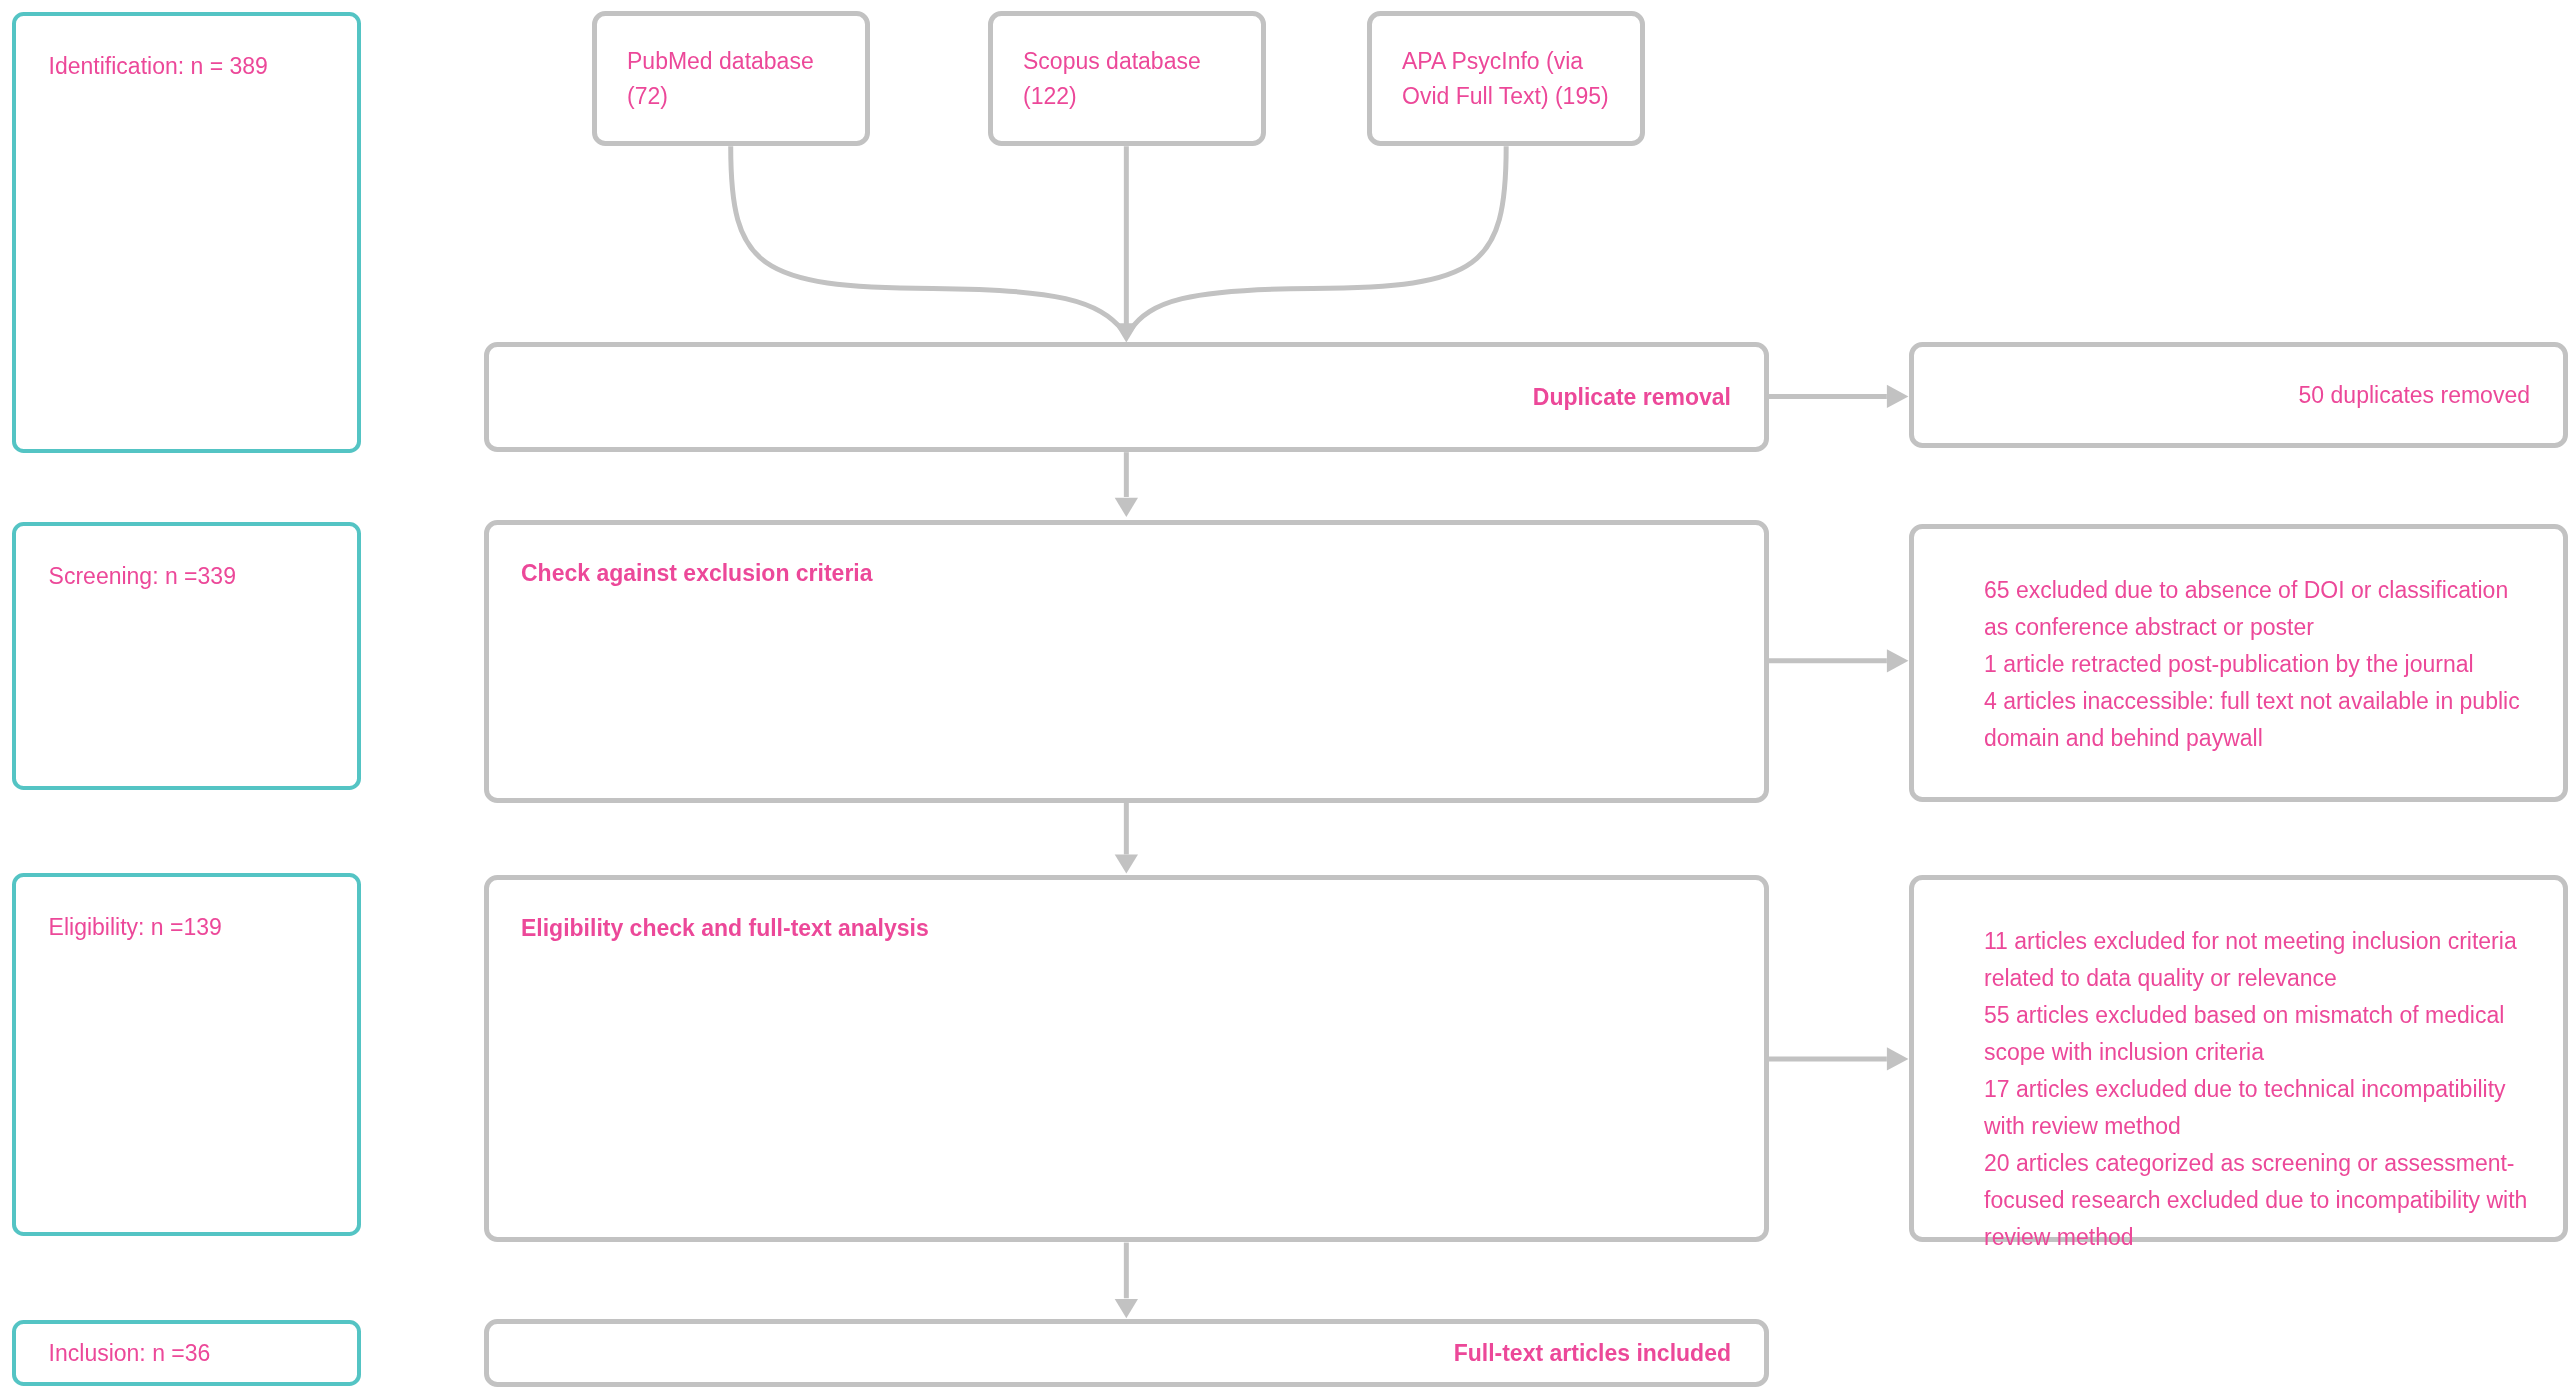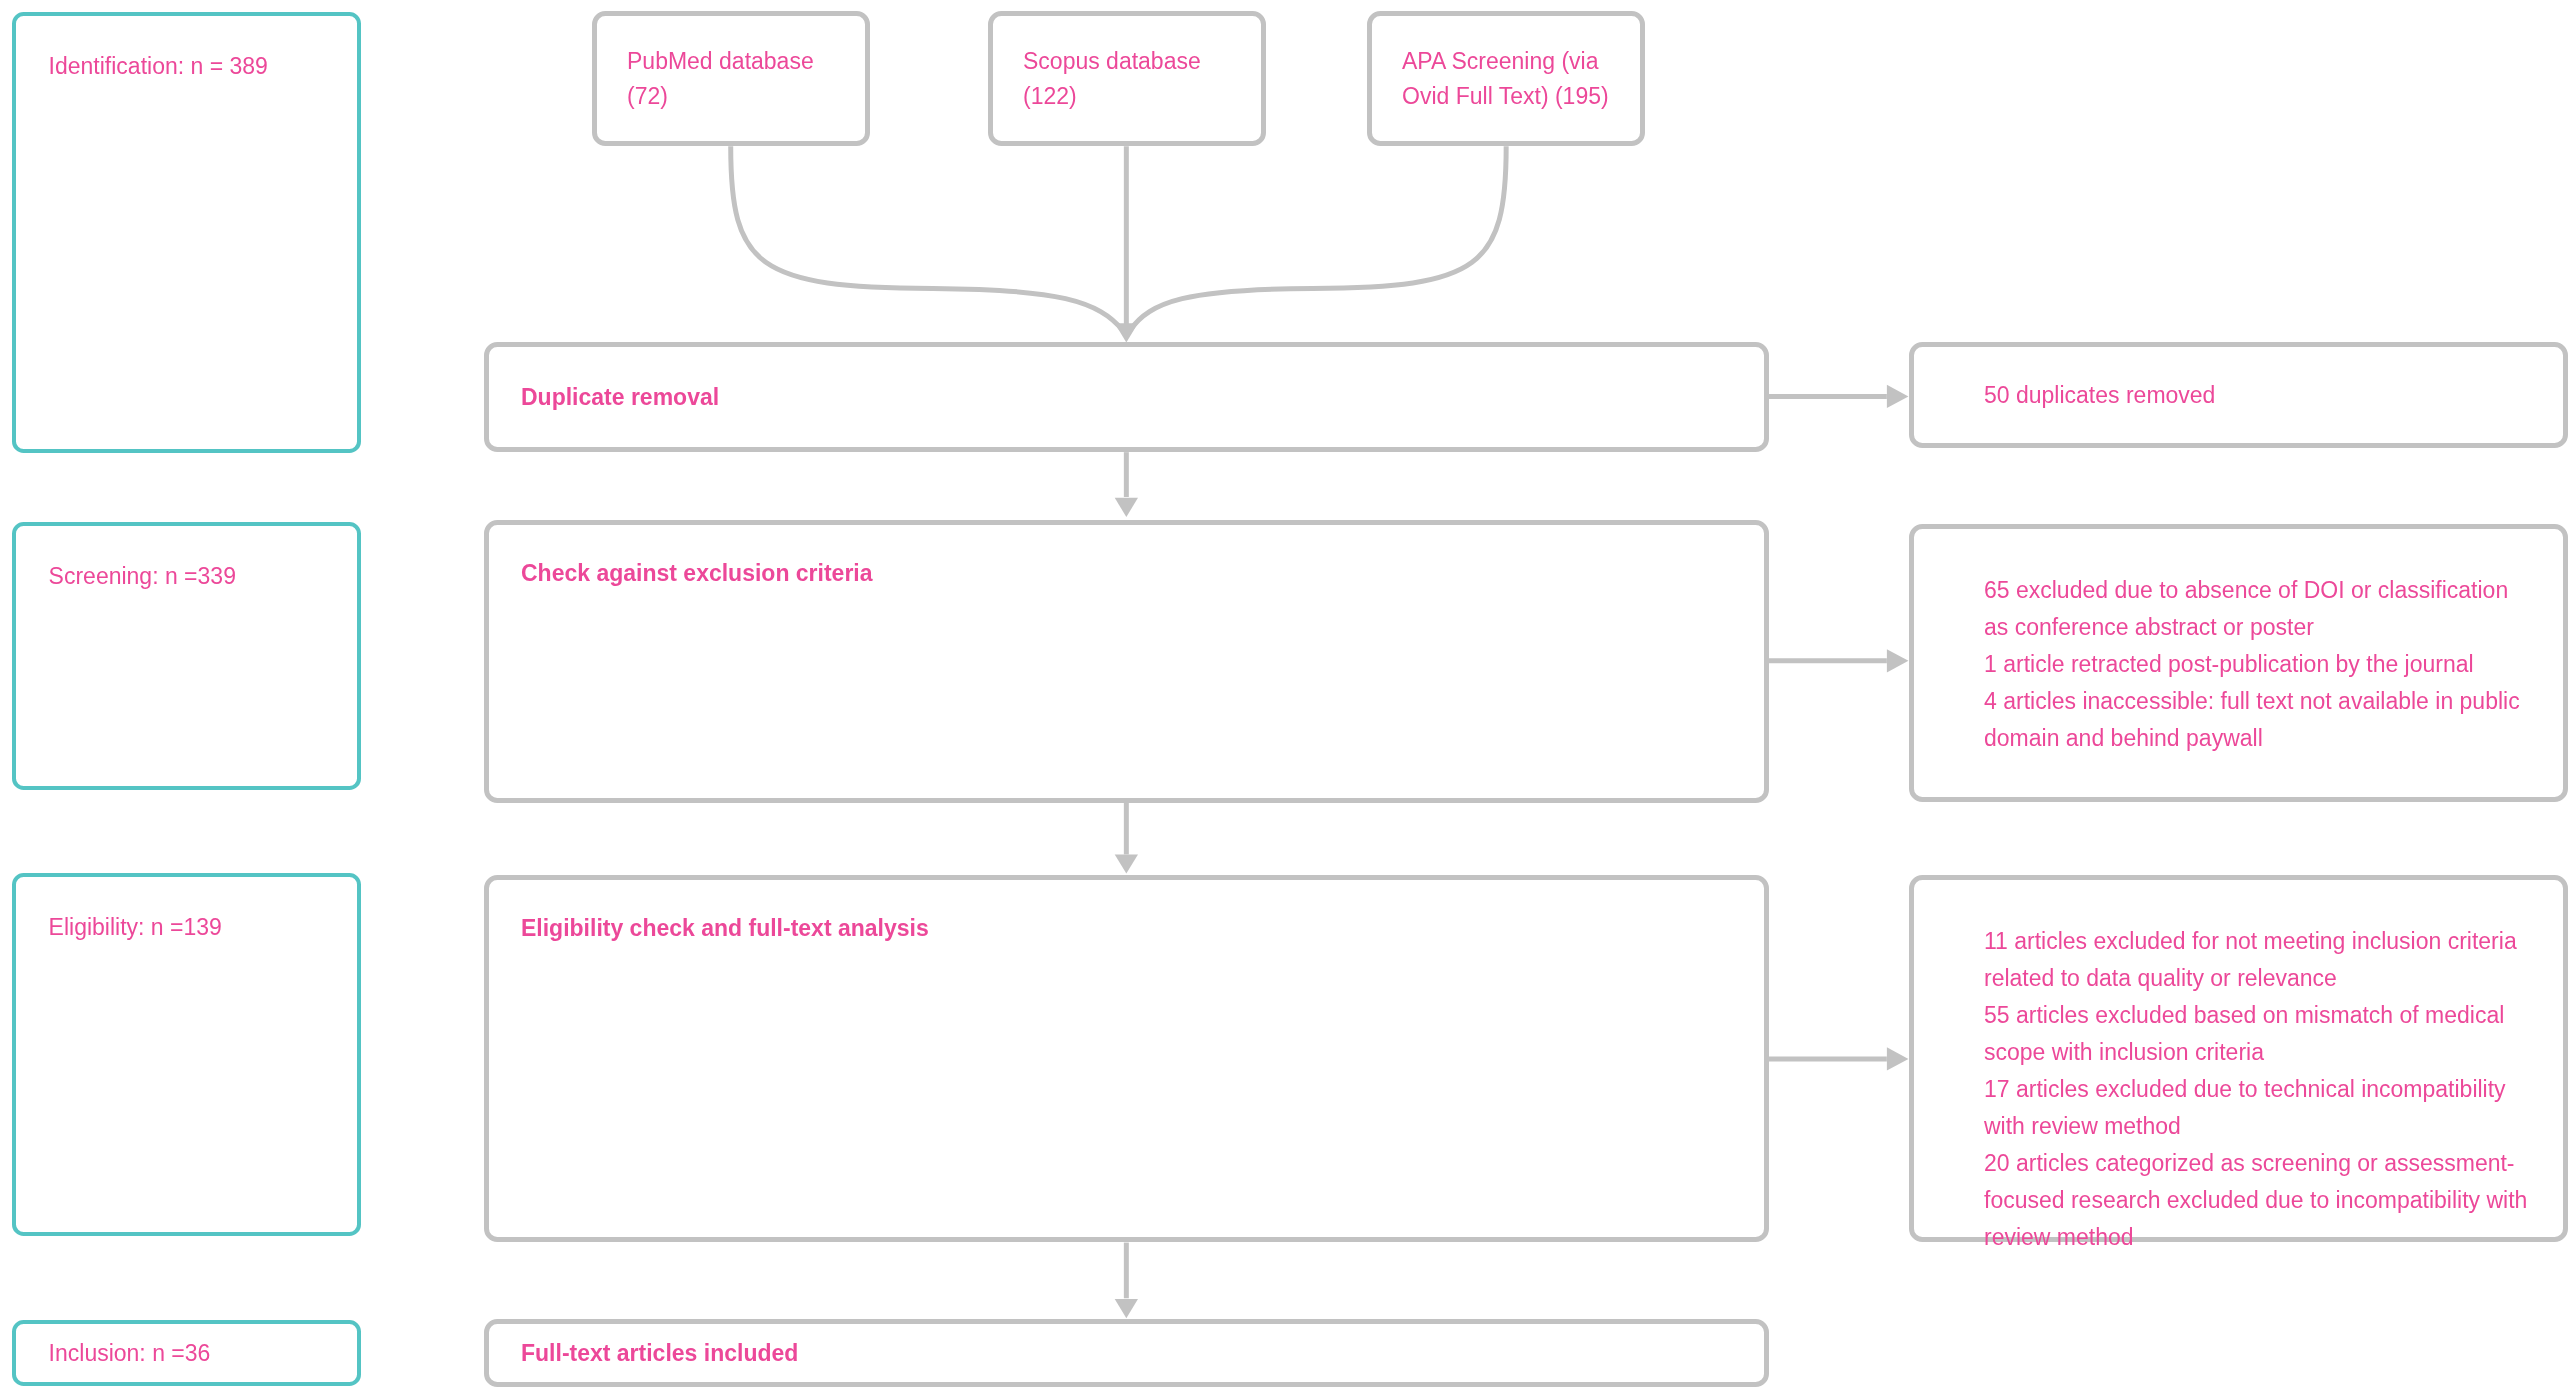--- a/index.html
+++ b/index.html
@@ -29,21 +29,21 @@
     top:10.8px;height:135px;width:278px;
     padding:28px 20px 0 30px;
     line-height:35px;
   }
   .process{
     left:484px;width:1285px;
     font-weight:bold;
     padding:33px 33px 0 32px;
     line-height:30px;
   }
-  .process.center,.outcome.center{display:flex;align-items:center;padding-top:0;}
+  .process.center,.outcome.center{display:flex;align-items:center;padding-top:0;justify-content:flex-end;}
   .outcome{
     left:1909px;width:659px;
     padding:43px 33px 0 70px;
     line-height:37px;
   }
   .outcome .line{margin:0;}
   svg.connectors{position:absolute;left:0;top:0;}
 </style>
 </head>
 <body>
@@ -88,21 +88,21 @@
 
   <div class="box gray source" style="left:592px;">
     <div>PubMed database</div>
     <div>(72)</div>
   </div>
   <div class="box gray source" style="left:988px;">
     <div>Scopus database</div>
     <div>(122)</div>
   </div>
   <div class="box gray source" style="left:1367px;">
-    <div>APA Screening (via</div>
+    <div>APA PsycInfo (via</div>
     <div>Ovid Full Text) (195)</div>
   </div>
 
   <div class="box gray process center" style="top:342px;height:110px;">
     <span>Duplicate removal</span>
   </div>
   <div class="box gray process" style="top:520px;height:283px;">
     <span>Check against exclusion criteria</span>
   </div>
   <div class="box gray process" style="top:875px;height:367px;">

